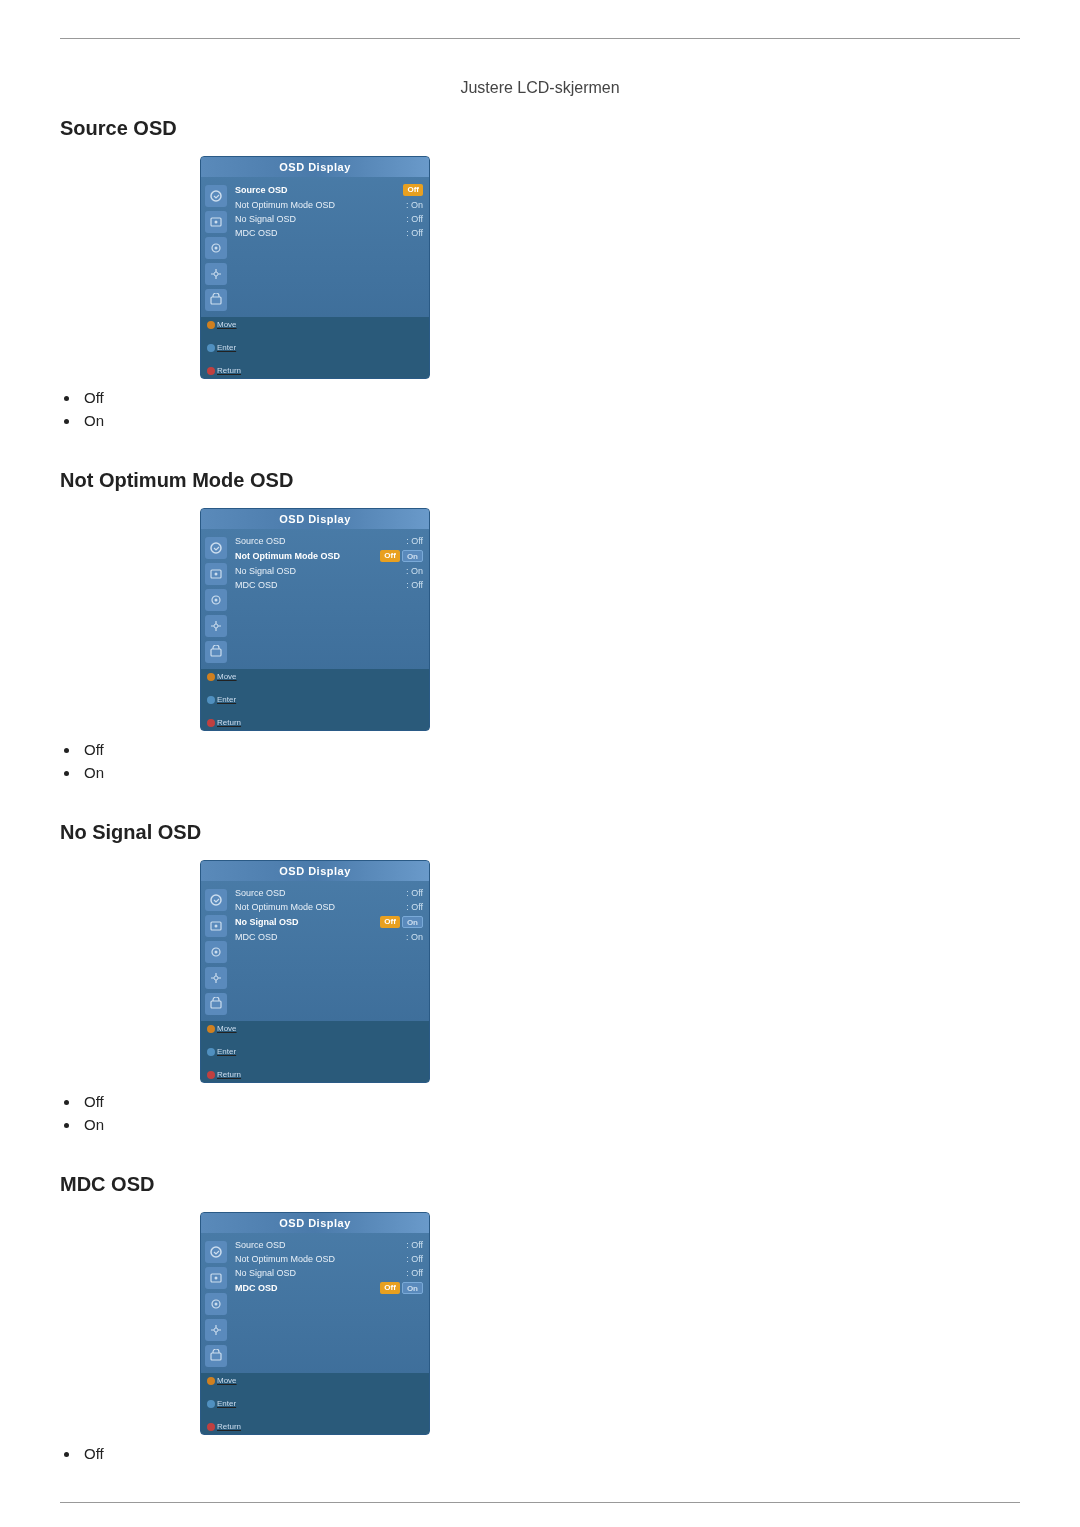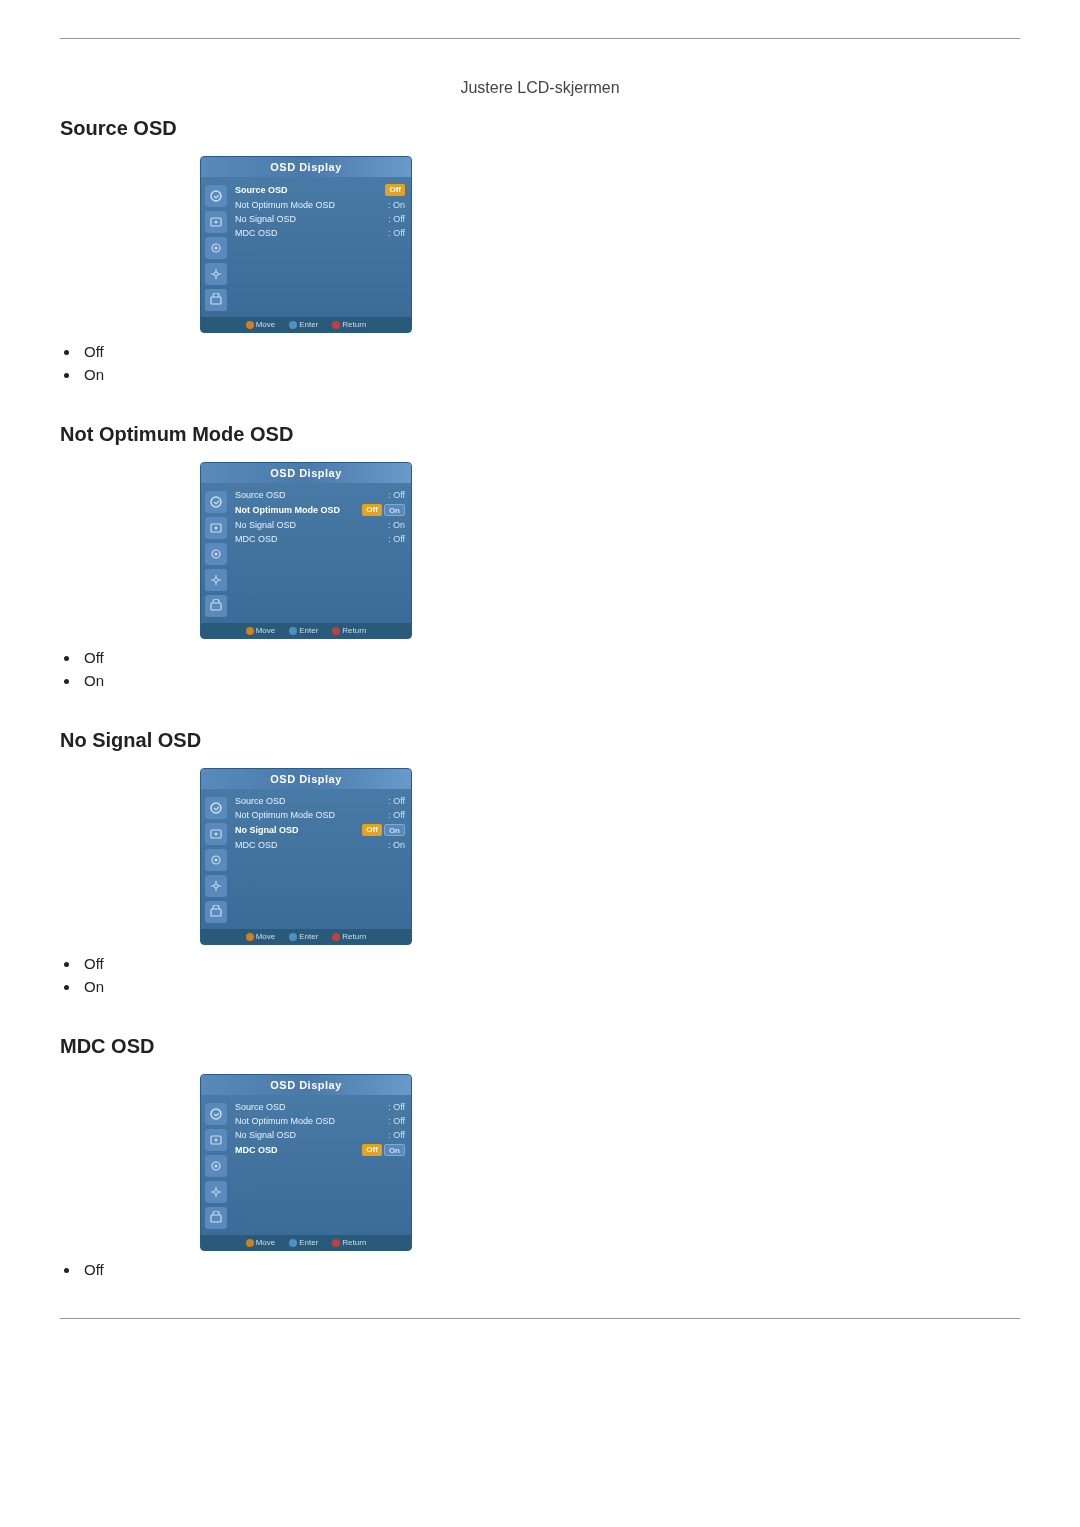--- a/index.html
+++ b/index.html
@@ -56,21 +56,21 @@
     .bullet-list li {
       list-style: disc;
       font-size: 15px;
       color: #222;
       margin-bottom: 6px;
       padding-left: 4px;
     }
 
     
     .osd-panel {
-      width: 212px;
+      width: 230px;
       min-height: 160px;
       background: linear-gradient(to bottom, #4a7ca8 0%, #3a6a96 100%);
       border-radius: 4px;
       border: 1px solid #2a5a86;
       overflow: hidden;
       flex-shrink: 0;
       margin-left: 140px;
     }
 
     .osd-title-bar {
@@ -160,24 +160,25 @@
 
     .osd-value-tag.next {
       background: #5a8abc;
       color: #cde;
       border: 1px solid #7aaad8;
     }
 
     .osd-footer {
       background: #2a5a7a;
       display: flex;
-      flex-direction: row;
+      flex-direction: column;
       justify-content: center;
       gap: 14px;
       padding: 3px 6px;
+      text-decoration: underline;
     }
 
     .osd-footer-item {
       font-size: 8px;
       color: #cde;
       display: flex;
       align-items: center;
       gap: 2px;
     }
 

